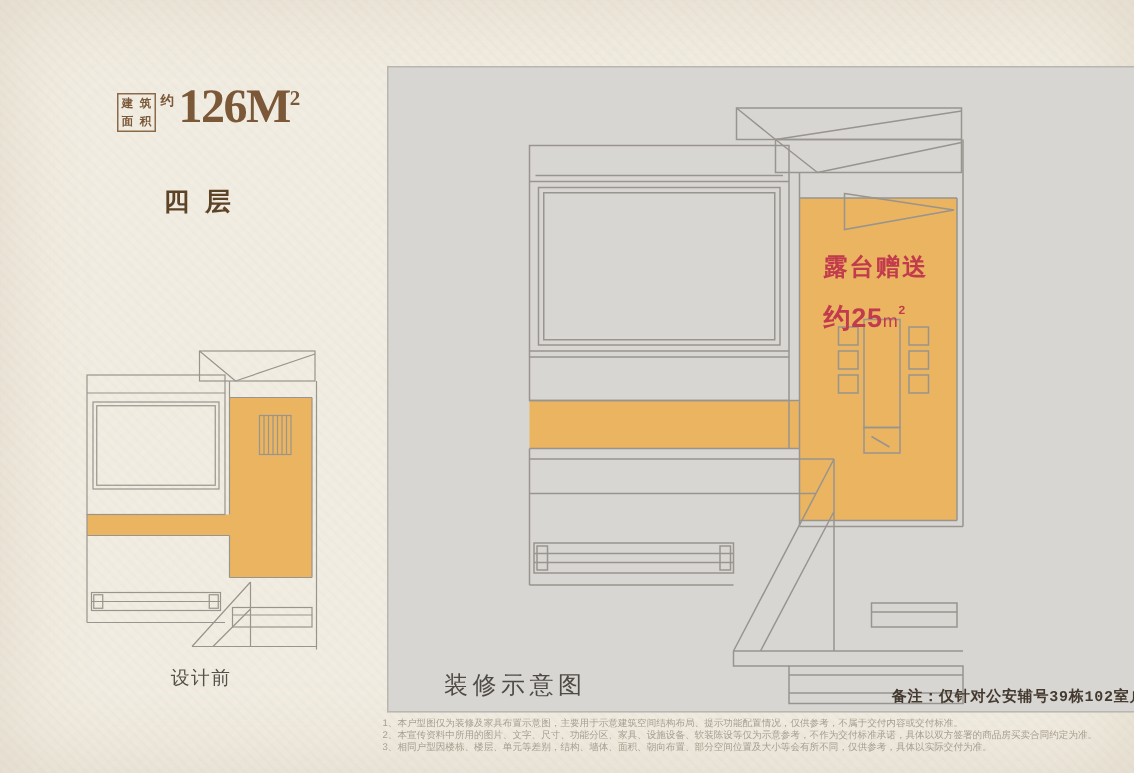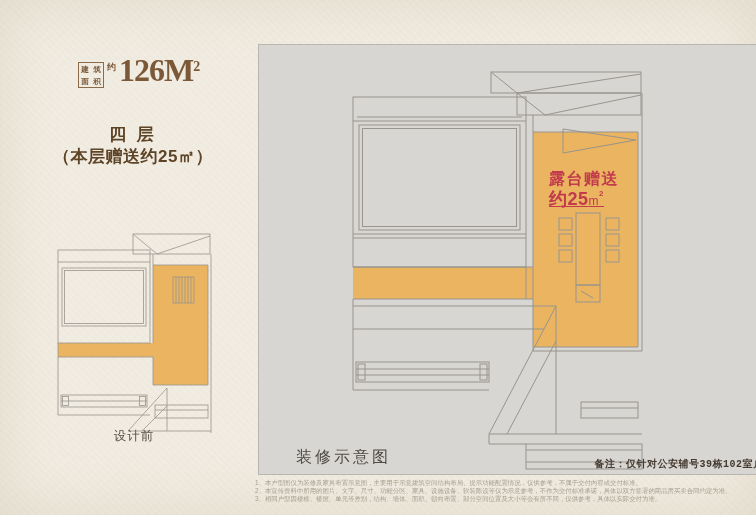--- a/index.html
+++ b/index.html
@@ -35,42 +35,42 @@
     position:absolute; left:23px; top:113px; width:220px; text-align:center;
     font-size:17px; font-weight:bold; letter-spacing:3px; color:#5e4427;margin-top:10px;
   }
   .bonus-note{
     position:absolute; left:10px; top:145px; width:246px; text-align:center;
     font-size:17px; font-weight:600; color:#5e4427; letter-spacing:0.5px;
   }
   
   .small-plan{position:absolute; left:45px; top:228px; width:178px; height:212px;}
   .small-plan-caption{
-    position:absolute; left:45px; top:428px; width:178px; text-align:center;
+    position:absolute; left:45px; top:444px; width:178px; text-align:center;
     font-size:12.5px; color:#56504a; letter-spacing:1px;
   }
   
   .panel{
     position:absolute; left:258px; top:44px; width:522px; height:431px;
     background:#d8d6d3; border:1px solid #b9b6b1; box-sizing:border-box;
   }
   .panel-caption{
     position:absolute; left:0; right:0; bottom:6px; text-align:left; padding-left:37px;
     font-size:16px; color:#4e4a44; letter-spacing:3px;
   }
   .panel-note{
     position:absolute; right:5px; bottom:3px;
     font-size:10px; font-weight:bold; color:#443a30; letter-spacing:0.5px;font-family:Liberation Mono, monospace;
   }
   .terrace-label{
     position:absolute; left:290px; top:125px; width:95px;
     color:#c23b4d; line-height:1.15;
   }
   .terrace-label .l1{font-size:16px; font-weight:bold; letter-spacing:1.5px; display:block;}
-  .terrace-label .l2{font-size:18px; font-weight:bold; display:block; margin-top:1px; letter-spacing:0.5px;text-decoration:underline;}
+  .terrace-label .l2{font-size:18px; font-weight:bold; display:block; margin-top:14px; letter-spacing:0.5px;}
   .terrace-label .unit{font-size:12px; font-weight:normal;}
   .terrace-label .unit-sup{font-size:8px; vertical-align:top;}
   
   svg .ln{fill:none; stroke:#98948e; stroke-width:1; stroke-linejoin:miter;}
   svg .ln2{fill:none; stroke:#98948e; stroke-width:0.8;}
   svg .orange{fill:#eab460; stroke:none;}
   
   .footnotes{
     position:absolute; left:255px; top:479px; width:496px; overflow:hidden;
     font-size:6.4px; line-height:7.8px; color:#a69e90; white-space:nowrap;
@@ -86,21 +86,20 @@
       <span>建</span>
       <span>筑</span>
       <span>面</span>
       <span>积</span>
     </div>
     <span class="area-approx">约</span>
     <div class="area-value"><span>126M</span><sup>2</sup></div>
   </div>
 
   <div class="floor-label">四 层</div>
-  <div class="bonus-note">（本层赠送约25㎡）</div>
 
   <svg class="small-plan" viewBox="0 0 178 212" width="178" height="212">
     <path class="orange" d="M13,115 H108 V37 H163 V157 H108 V129 H13 Z"></path>
     <g class="ln2">
       <rect x="88" y="6" width="77" height="20"></rect>
       <path d="M88,6 L112,26 M112,26 L165,8"></path>
       <path d="M166,26 V205 M163,37 V157 M108,26 V37 M108,37 H163 M108,37 V115"></path>
       <rect x="13" y="22" width="92" height="93"></rect>
       <path d="M13,34 H105"></path>
       <rect x="17" y="40" width="84" height="58"></rect>

